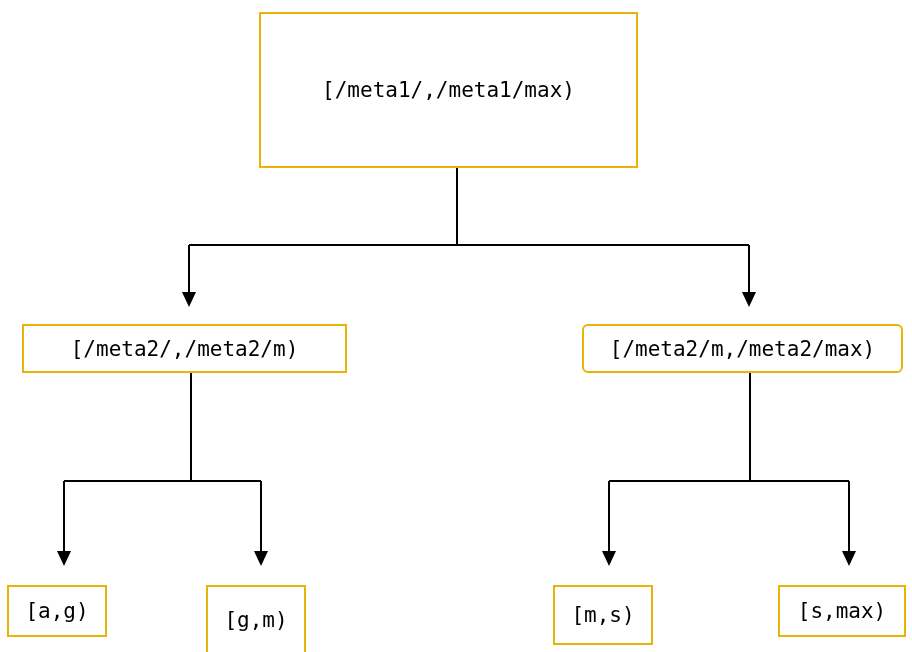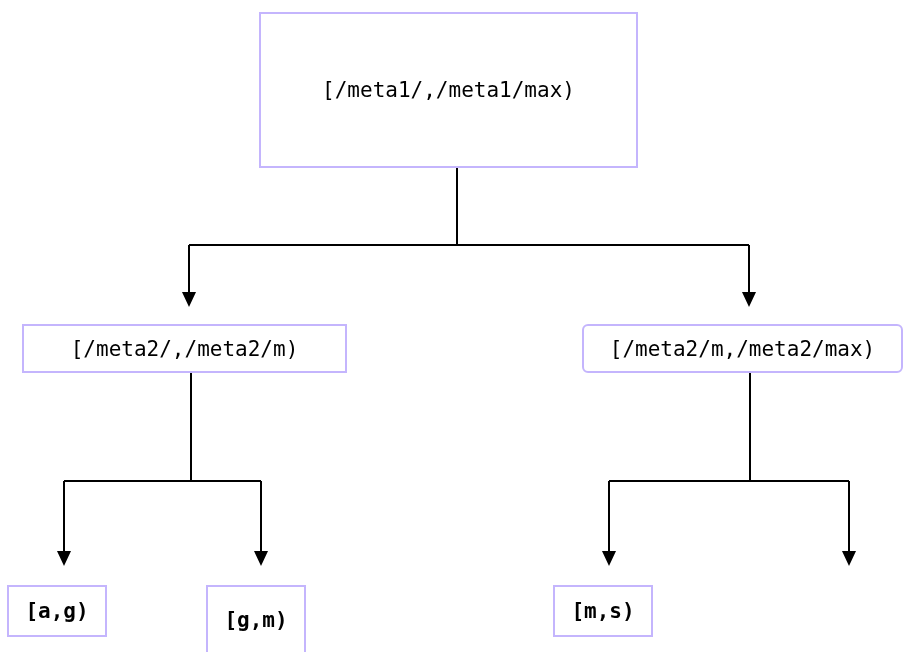--- a/index.html
+++ b/index.html
@@ -14,33 +14,33 @@
   #canvas {
     position: relative;
     width: 912px;
     height: 652px;
     background: #ffffff;
     overflow: hidden;
   }
   .node {
     position: absolute;
     box-sizing: border-box;
-    border: 2px solid #c4b5fd;
+    border: 2px solid #eab308;
     background: #ffffff;
     display: flex;
     align-items: center;
     justify-content: center;
     color: #000000;
     font-family: "DejaVu Sans Mono", monospace;
     white-space: pre;
     letter-spacing: 0px;
   }
   .node-root { font-size: 21px; }
   .node-mid  { font-size: 21px; text-align: right; }
-  .node-leaf { font-size: 21px; font-weight: bold; }
+  .node-leaf { font-size: 21px; }
   svg.edge-layer {
     position: absolute;
     left: 0;
     top: 0;
     width: 912px;
     height: 652px;
     pointer-events: none;
   }
 </style>
 </head>
@@ -95,18 +95,21 @@
   </div>
 
   <div class="node node-leaf" style="left:7px; top:585px; width:100px; height:52px;">
     <span>[a,g)</span>
   </div>
 
   <div class="node node-leaf" style="left:206px; top:585px; width:100px; height:69px;">
     <span>[g,m)</span>
   </div>
 
-  <div class="node node-leaf" style="left:553px; top:585px; width:100px; height:52px;">
+  <div class="node node-leaf" style="left:553px; top:585px; width:100px; height:60px;">
     <span>[m,s)</span>
   </div>
 
+  <div class="node node-leaf" style="left:778px; top:585px; width:128px; height:52px;">
+    <span>[s,max)</span>
+  </div>
 
 </div>
 
 </body></html>

